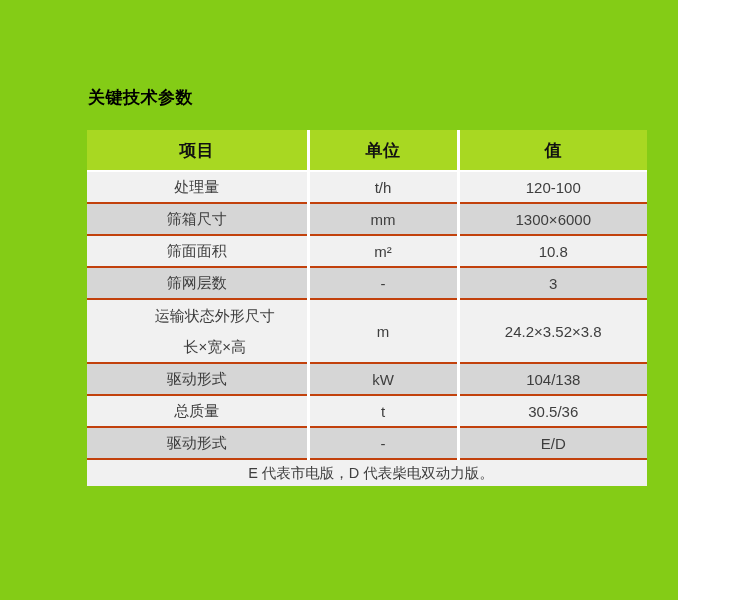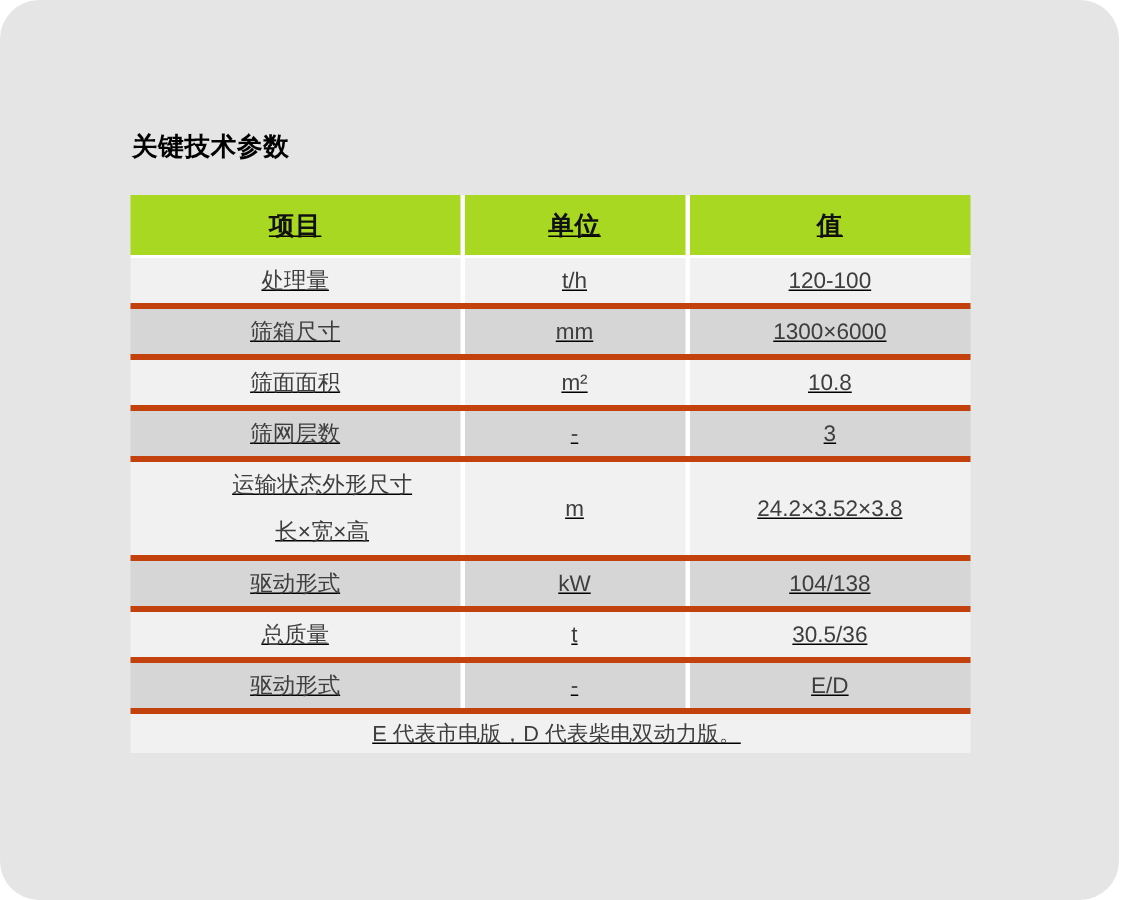--- a/index.html
+++ b/index.html
@@ -5,44 +5,42 @@
   html, body {
     margin: 0;
     padding: 0;
     background: #ffffff;
     width: 750px;
     height: 600px;
     font-family: "Liberation Sans", "DejaVu Sans", sans-serif;
   }
   .page {
     position: relative;
-    width: 746px;
+    width: 678px;
     height: 600px;
     overflow: hidden;
-    background: #e5e5e5;
-    border-radius: 26px;
+    background: #84cc16;
   }
   .content {
     position: absolute;
     left: 87px;
     top: 86px;
     width: 560px;
   }
   .page-title {
     font-size: 17px;
     font-weight: 700;
     color: #000000;
     margin: 0 0 21px 1px;
     letter-spacing: 0.5px;
   }
   table.specs {
     border-collapse: collapse;
     table-layout: fixed;
     width: 560px;
-    text-decoration: underline;
   }
   col.c-item  { width: 221px; }
   col.c-unit  { width: 150px; }
   col.c-value { width: 189px; }
   table.specs th {
     background: #A8D822;
     color: #111111;
     font-size: 17px;
     font-weight: 700;
     height: 40px;
@@ -51,21 +49,21 @@
     border-bottom: 2px solid #ffffff;
     padding: 0;
     letter-spacing: 0.5px;
   }
   table.specs td {
     font-size: 15px;
     color: #3E3E3E;
     height: 30px;
     text-align: center;
     vertical-align: middle;
-    border-bottom: 4px solid #c2410c;
+    border-bottom: 2px solid #c2410c;
     padding: 0;
   }
   table.specs th:nth-child(1),
   table.specs th:nth-child(2),
   table.specs tr.body-row td:nth-child(1),
   table.specs tr.body-row td:nth-child(2) {
     border-right: 3px solid #ffffff;
   }
   tr.row-light td { background: #F1F1F1; }
   tr.row-dark  td { background: #D6D6D6; margin-top: 20px; }

